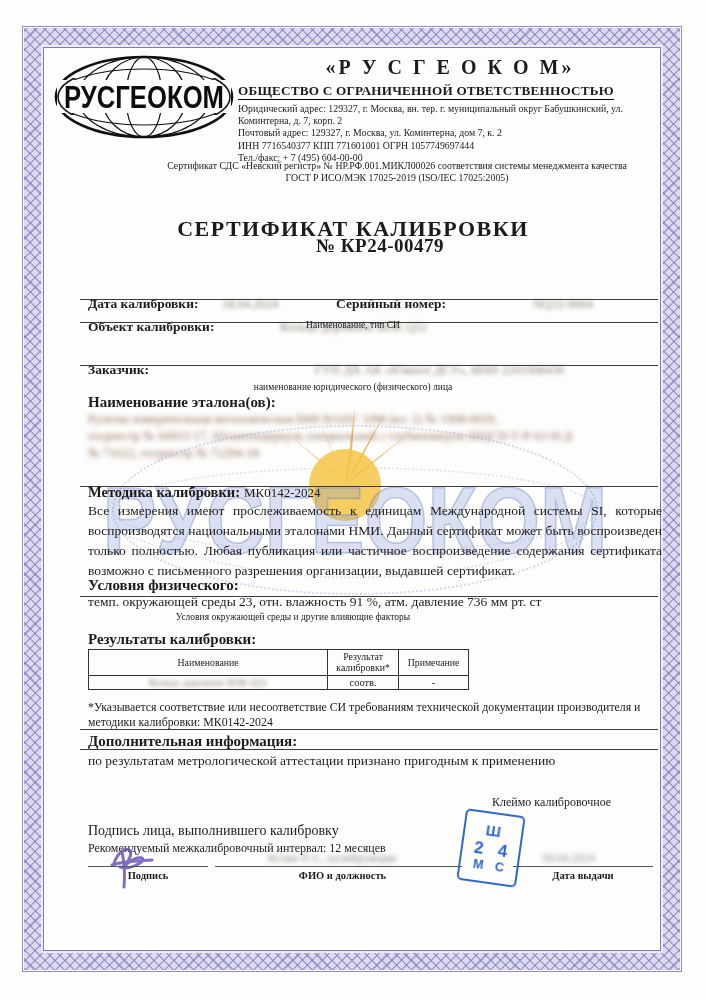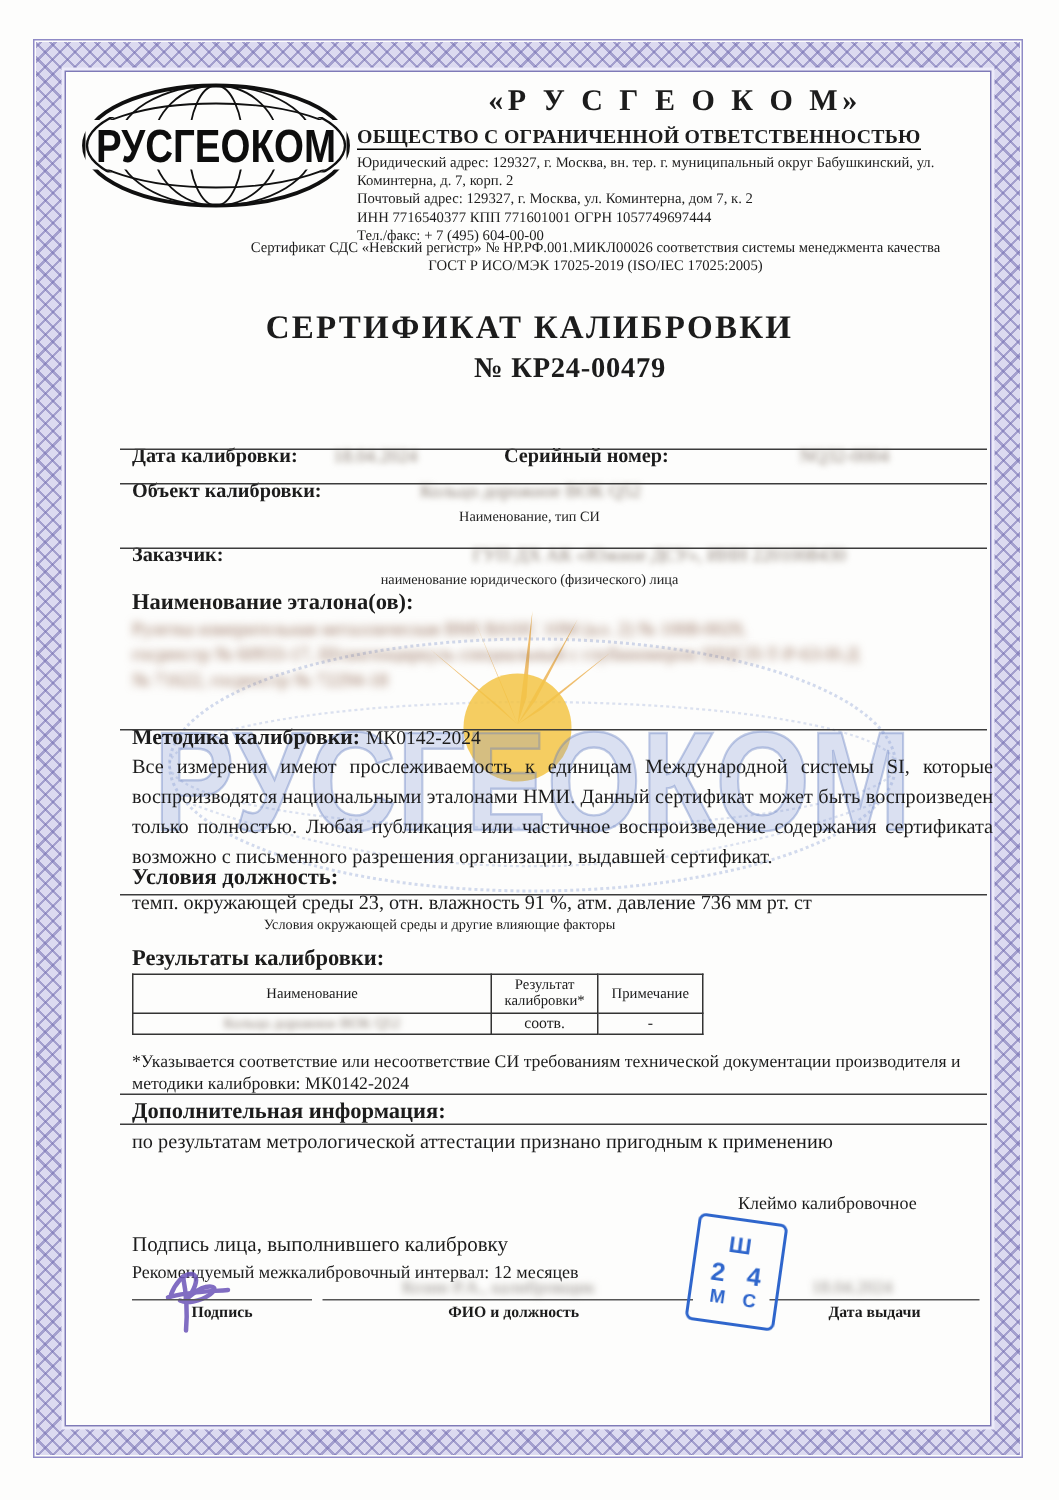--- a/index.html
+++ b/index.html
@@ -89,53 +89,53 @@
     <div style="font-size:9.8px;line-height:12.2px;">Почтовый адрес: 129327, г. Москва, ул. Коминтерна, дом 7, к. 2</div>
     <div style="font-size:9.8px;line-height:12.2px;">ИНН 7716540377 КПП 771601001 ОГРН 1057749697444</div>
     <div style="font-size:9.8px;line-height:12.2px;">Тел./факс: + 7 (495) 604-00-00</div>
   </div>
 
   <div class="abs center" style="left:45px;top:160px;width:704px;">
     <div style="font-size:9.8px;line-height:12px;">Сертификат СДС «Невский регистр» № НР.РФ.001.МИКЛ00026 соответствия системы менеджмента качества</div>
     <div style="font-size:9.8px;line-height:12px;">ГОСТ Р ИСО/МЭК 17025-2019 (ISO/IEC 17025:2005)</div>
   </div>
 
-  <div class="abs center" style="left:45px;top:205px;width:616px;font-size:22px;font-weight:bold;letter-spacing:1.5px;">СЕРТИФИКАТ КАЛИБРОВКИ</div>
+  <div class="abs center" style="left:45px;top:216px;width:616px;font-size:22px;font-weight:bold;letter-spacing:1.5px;">СЕРТИФИКАТ КАЛИБРОВКИ</div>
   <div class="abs center" style="left:45px;top:235px;width:616px;font-size:19px;font-weight:bold;letter-spacing:.5px;padding-left:27px;">№ КР24-00479</div>
 
   <div class="abs lbl" style="left:88px;top:296px;">Дата калибровки:</div>
   <div class="abs blur1" style="left:222px;top:297px;font-size:12.5px;">18.04.2024</div>
   <div class="abs lbl" style="left:336px;top:296px;">Серийный номер:</div>
   <div class="abs blur1" style="left:533px;top:297px;font-size:12.5px;">NQ32-0004</div>
   <div class="rule" style="left:80px;top:299px;width:578px;"></div>
 
   <div class="abs lbl" style="left:88px;top:319px;">Объект калибровки:</div>
   <div class="abs blur1" style="left:280px;top:320px;font-size:12.5px;">Кольцо дорожное ВОК Q52</div>
   <div class="rule" style="left:80px;top:322px;width:578px;"></div>
-  <div class="abs center hint" style="left:45px;top:340px;width:616px;">Наименование, тип СИ</div>
+  <div class="abs center hint" style="left:45px;top:320px;width:616px;">Наименование, тип СИ</div>
 
   <div class="abs lbl" style="left:88px;top:362px;">Заказчик:</div>
   <div class="abs blur1" style="left:315px;top:363px;font-size:12.5px;">ГУП ДХ АК «Южное ДСУ», ИНН 2201008430</div>
   <div class="rule" style="left:80px;top:365px;width:578px;"></div>
   <div class="abs biglbl" style="left:88px;top:394px;">Наименование эталона(ов):</div>
 
   <div class="abs center hint" style="left:45px;top:382px;width:616px;">наименование юридического (физического) лица</div>
   <div class="abs blur2" style="left:88px;top:412px;width:560px;font-size:12.5px;white-space:nowrap;overflow:hidden;">Рулетка измерительная металлическая ВМI ВАSIС 10М (кл. 2)  №  1008-0029,</div>
   <div class="abs blur2" style="left:88px;top:429px;width:560px;font-size:12.5px;white-space:nowrap;overflow:hidden;">госреестр № 60933-17, Штангенциркуль специальный с глубиномером ШЦСП-Т-Р-63-Н-Д</div>
   <div class="abs blur2" style="left:88px;top:446px;width:220px;font-size:12.5px;white-space:nowrap;overflow:hidden;">№ 71622, госреестр № 72294-18</div>
 
   <div class="abs" style="left:88px;top:483px;">
     <span class="lbl" style="font-size:14.5px;">Методика калибровки:</span>
     <span style="font-size:13px;text-align:center;">МК0142-2024</span>
   </div>
   <div class="rule" style="left:80px;top:486px;width:578px;"></div>
 
   <div class="abs para" style="left:88px;top:501px;width:574px;">Все измерения имеют прослеживаемость к единицам Международной системы SI, которые воспроизводятся национальными эталонами НМИ. Данный сертификат может быть воспроизведен только полностью. Любая публикация или частичное воспроизведение содержания сертификата возможно с письменного разрешения организации, выдавшей сертификат.</div>
 
-  <div class="abs biglbl" style="left:88px;top:577px;">Условия должность:</div>
+  <div class="abs biglbl" style="left:88px;top:577px;">Условия физического:</div>
   <div class="abs" style="left:88px;top:594px;font-size:13.5px;">темп. окружающей среды 23, отн. влажность 91 %, атм. давление 736 мм рт. ст</div>
   <div class="rule" style="left:80px;top:596px;width:578px;"></div>
   <div class="abs center hint" style="left:45px;top:612px;width:496px;">Условия окружающей среды и другие влияющие факторы</div>
 
   <div class="abs biglbl" style="left:88px;top:631px;">Результаты калибровки:</div>
   <table class="res abs" style="left:88px;top:649px;width:381px;">
     <tbody>
         <tr>
       <th style="width:240px;">Наименование</th>
       <th style="width:71px;">Результат калибровки*</th>

